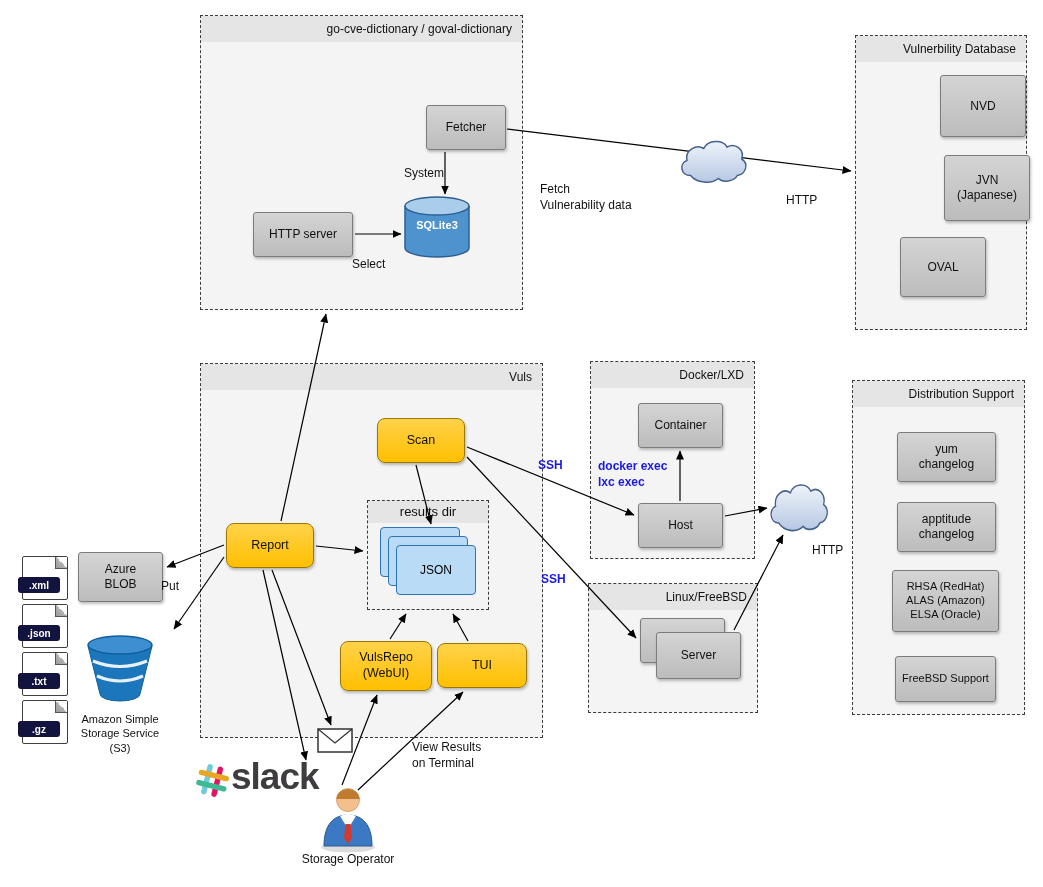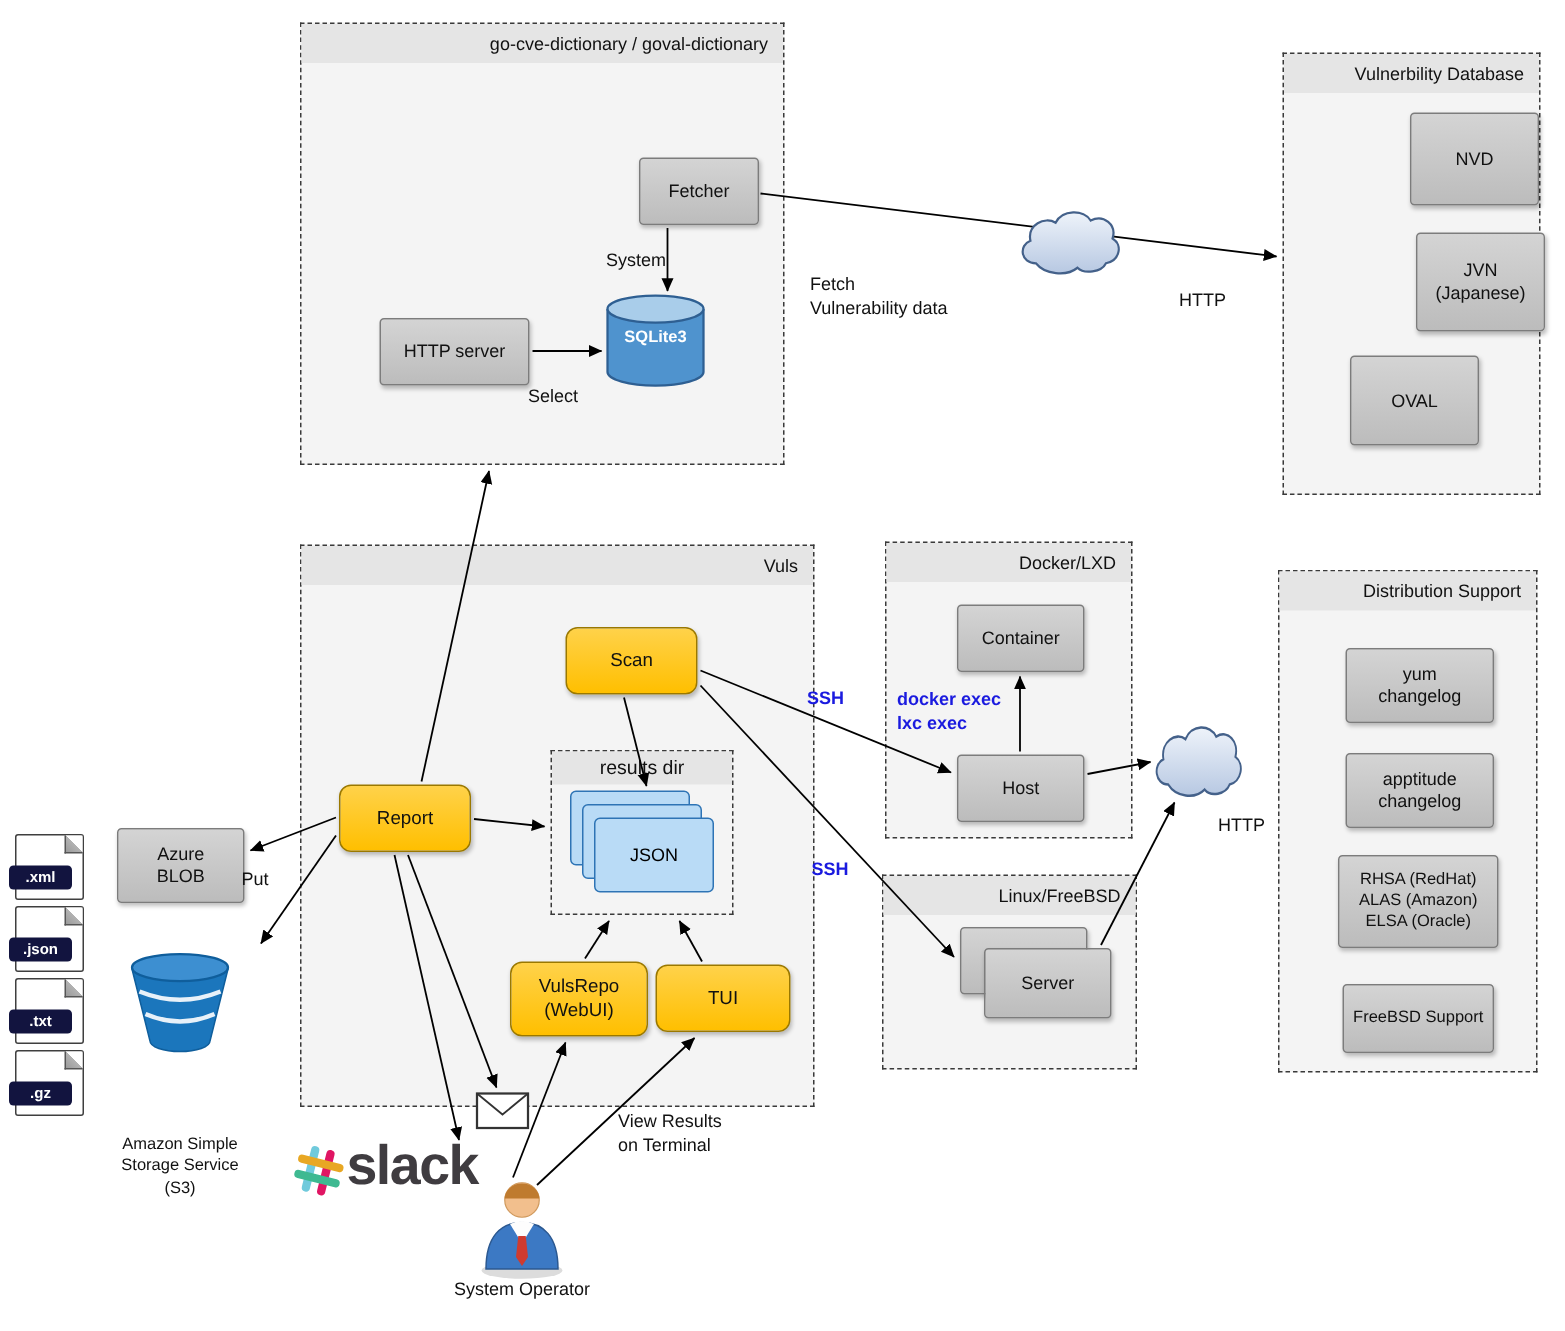--- a/index.html
+++ b/index.html
@@ -26,21 +26,21 @@
   .doc { position:absolute; width:80px; height:50px; background:#b9dbf6;
          border:1.5px solid #2e74b5; border-radius:4px; z-index:2;
          display:flex; align-items:center; justify-content:center; font-size:12px; }
 
   .lbl { position:absolute; font-size:12px; color:#111; z-index:6;
          white-space:pre-line; line-height:1.3; }
   .blue { color:#1a1adf; font-weight:bold; }
   .white { color:#fff; font-weight:bold; font-size:11px; }
 
   .file { position:absolute; width:46px; height:44px; background:#fff;
-          border:1.6px solid #3f3f3f; border-radius:2px; z-index:2; }
+          border:1.6px solid #3f3f3f; border-radius:2px; z-index:2;margin-left:12px; }
   .file-fold { position:absolute; top:0; right:0; width:12px; height:12px;
                background:linear-gradient(225deg,#ffffff 0%,#ffffff 50%,#b3b3b3 50%,#9a9a9a 100%);
                border-left:1.3px solid #555; border-bottom:1.3px solid #555; }
   .file-label { position:absolute; left:-5px; bottom:6px; min-width:42px; text-align:center;
                 background:#12143f; color:#fff; font-size:10px; font-weight:bold;
                 padding:2.5px 3px; border-radius:3px; }
 
   .slack-word { position:absolute; left:231px; top:756px; font-size:37px; font-weight:700;
                 color:#3f3c40; letter-spacing:-1px; z-index:6; }
 </style>
@@ -137,25 +137,25 @@
   <div class="lbl" style="left:786px;top:193px">HTTP</div>
   <div class="lbl blue" style="left:538px;top:458px">SSH</div>
   <div class="lbl blue" style="left:598px;top:459px;width:92px">docker exec
 lxc exec</div>
   <div class="lbl blue" style="left:541px;top:572px">SSH</div>
   <div class="lbl" style="left:812px;top:543px">HTTP</div>
   <div class="lbl" style="left:152px;top:579px;width:36px;text-align:center">Put</div>
   <div class="lbl" style="left:412px;top:740px;width:92px">View Results
 on Terminal</div>
   <div class="lbl white" style="left:405px;top:218px;width:64px;text-align:center">SQLite3</div>
-  <div class="lbl" style="left:62px;top:756px;width:116px;text-align:center;font-size:11px">Amazon Simple
+  <div class="lbl" style="left:62px;top:712px;width:116px;text-align:center;font-size:11px">Amazon Simple
 Storage Service
 (S3)</div>
   <div class="slack-word">slack</div>
-  <div class="lbl" style="left:288px;top:852px;width:120px;text-align:center">System Operator</div>
+  <div class="lbl" style="left:288px;top:852px;width:120px;text-align:center">Storage Operator</div>
 
   <svg id="wires" width="1043" height="887" viewBox="0 0 1043 887">
     <defs>
       <marker id="arr" markerWidth="10" markerHeight="10" refX="8.5" refY="4" orient="auto" markerUnits="userSpaceOnUse">
         <path d="M0,0 L9,4 L0,8 z" fill="#000"></path>
       </marker>
       <linearGradient id="cloudG" x1="0" y1="0" x2="0" y2="1">
         <stop offset="0" stop-color="#eef3fa"></stop>
         <stop offset="1" stop-color="#b7c8e2"></stop>
       </linearGradient>

